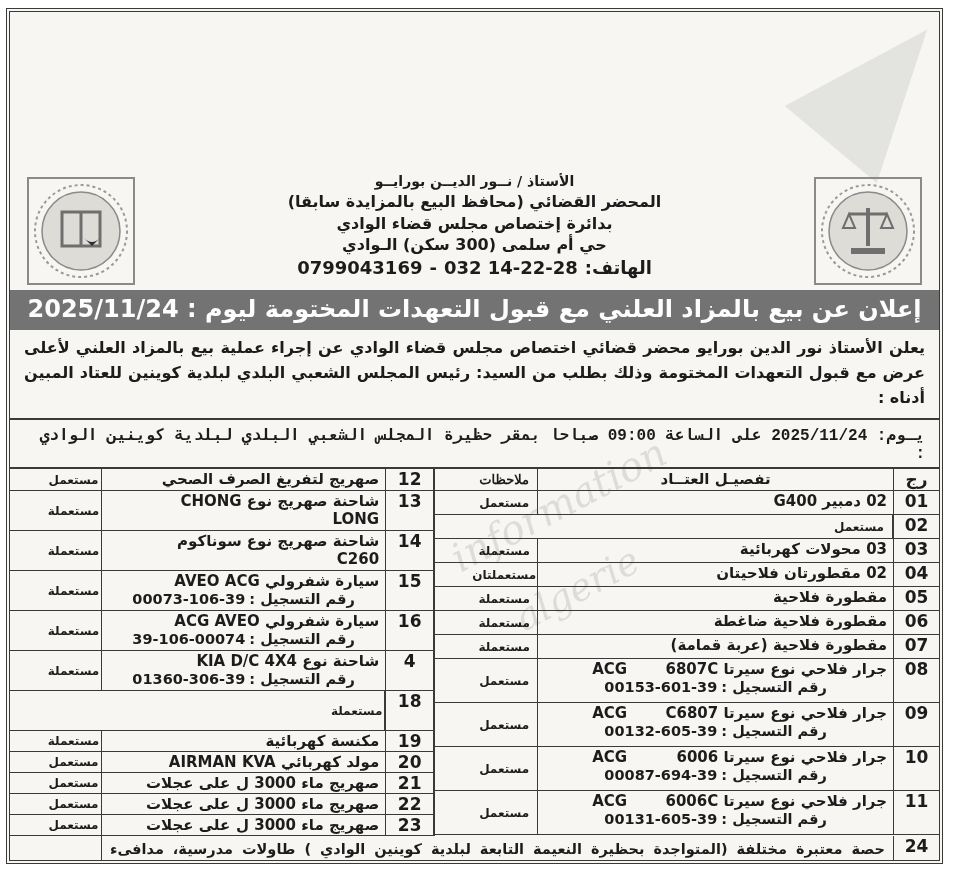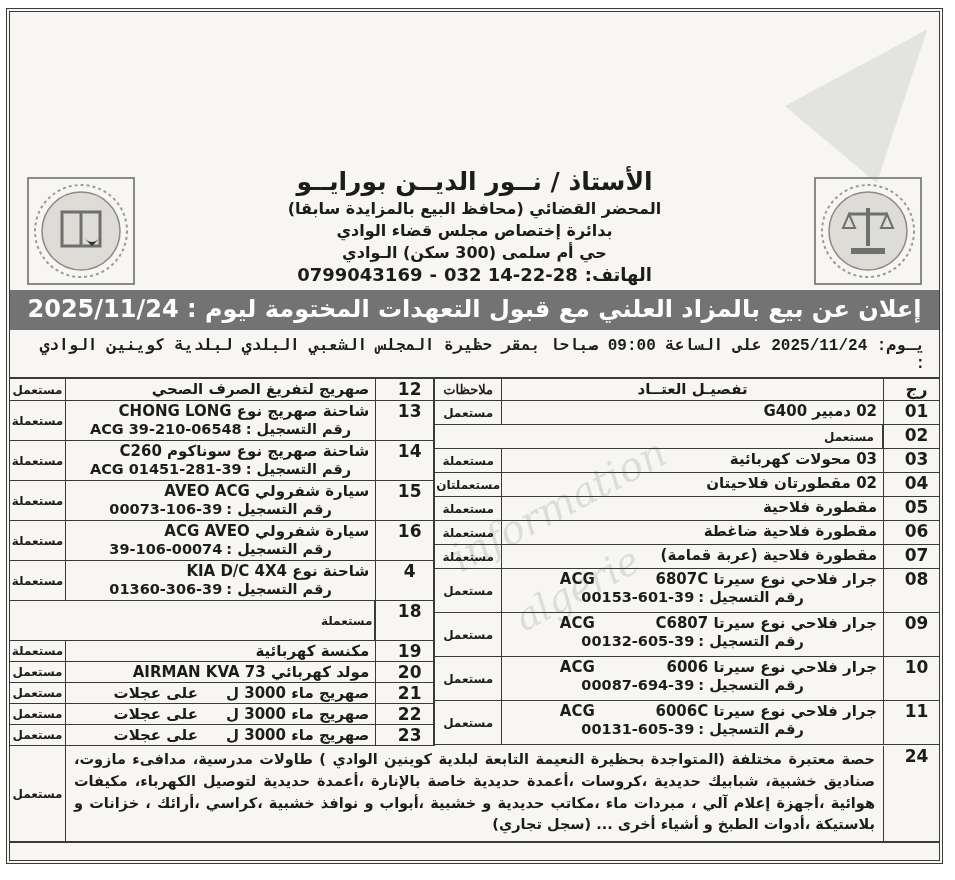--- a/index.html
+++ b/index.html
@@ -7,21 +7,21 @@
        font-family:"DejaVu Sans",sans-serif;color:#1c1c1c;}
   .page{position:absolute;left:6px;top:8px;width:937px;height:856px;
         background:#f8f6f2;border:4px double #3a3a3a;box-sizing:border-box;
         direction:rtl;overflow:hidden;}
   
   .hdr{position:relative;height:128px;border-bottom:0;display:flex;
        align-items:center;justify-content:center;}
   .seal{position:absolute;top:14px;width:110px;height:110px;}
   .seal.right{right:16px;} .seal.left{left:16px;}
   .hdr-text{text-align:center;line-height:1.35;}
-  .hdr-name{font-size:25px;font-weight:bold;}
+  .hdr-name{font-size:14px;font-weight:bold;}
   .hdr-line{font-size:16px;font-weight:bold;}
   .hdr-phone{font-size:18px;font-weight:bold;display:flex;gap:7px;
              justify-content:center;align-items:center;direction:rtl;}
   .ltr{direction:ltr;unicode-bidi:bidi-override;}
   
   .band{background:#737373;color:#fdfdfd;font-size:24px;font-weight:bold;
         text-align:center;padding:5px 10px 7px;letter-spacing:.5px;}
   
   .intro{border-bottom:2px solid #3a3a3a;padding:6px 14px 8px;
          font-size:16px;font-weight:bold;line-height:1.55;text-align:justify;}
@@ -31,27 +31,27 @@
   .tables{display:flex;direction:rtl;align-items:stretch;
           border-top:2px solid #3a3a3a;}
   .half{border-collapse:collapse;}
   .half.righthalf{width:506px;}
   .half.lefthalf{width:425px;border-right:2px solid #3a3a3a;}
   .trow{display:flex;direction:rtl;border-bottom:1.5px solid #3a3a3a;
         box-sizing:border-box;overflow:hidden;}
   .c-num{width:45px;flex:0 0 45px;border-left:1.5px solid #3a3a3a;
          font-weight:bold;font-size:17px;text-align:center;
          display:flex;align-items:flex-start;justify-content:center;
-         font-family:"DejaVu Sans",sans-serif;padding-left:10px;}
+         font-family:"DejaVu Sans",sans-serif;}
   .lefthalf .c-num{width:47px;flex:0 0 47px;}
   .c-desc{flex:1;padding:1px 6px;font-size:15px;font-weight:bold;
           overflow:hidden;}
   .c-note{width:66px;flex:0 0 66px;border-right:1.5px solid #3a3a3a;
           font-size:12px;font-weight:bold;text-align:center;
-          display:flex;align-items:center;justify-content:center;}
+          display:flex;align-items:center;justify-content:center;margin-left:36px;}
   .lefthalf .c-note{width:55px;flex:0 0 55px;}
   .l1{display:flex;justify-content:space-between;align-items:baseline;
       padding-left:14%;}
   .l1 .t{white-space:normal;}
   .l2{display:flex;gap:4px;justify-content:center;font-size:14.5px;
       line-height:1.25;}
   span:empty{display:none;}
   .hdr-row{font-size:15px;font-weight:bold;}
   .hdr-row .c-desc{text-align:center;}
   .hdr-row .c-note{font-size:13px;font-family:Liberation Serif, serif;}
@@ -108,20 +108,21 @@
         <span>الهاتف:</span>
         <span class="ltr">032 14-22-28</span>
         <span>-</span>
         <span class="ltr">0799043169</span>
       </div>
     </div>
   </div>
 
   <div class="band z">إعلان عن بيع بالمزاد العلني مع قبول التعهدات المختومة ليوم : 2025/11/24</div>
 
+  <div class="intro z">يعلن الأستاذ نور الدين بورايو محضر قضائي اختصاص مجلس قضاء الوادي عن إجراء عملية بيع بالمزاد العلني لأعلى عرض مع قبول التعهدات المختومة وذلك بطلب من السيد: رئيس المجلس الشعبي البلدي لبلدية كوينين للعتاد المبين أدناه :</div>
   <div class="dayline z">يـوم: 2025/11/24 على الساعة 09:00 صباحا بمقر حظيرة المجلس الشعبي البلدي لبلدية كوينين الوادي :</div>
 
   <div class="tables z">
 
     <div class="half righthalf">
       <div class="trow hdr-row h22">
         <div class="c-num">رج</div>
         <div class="c-desc">تفصيـل العتــاد</div>
         <div class="c-note">ملاحظات</div>
       </div>

